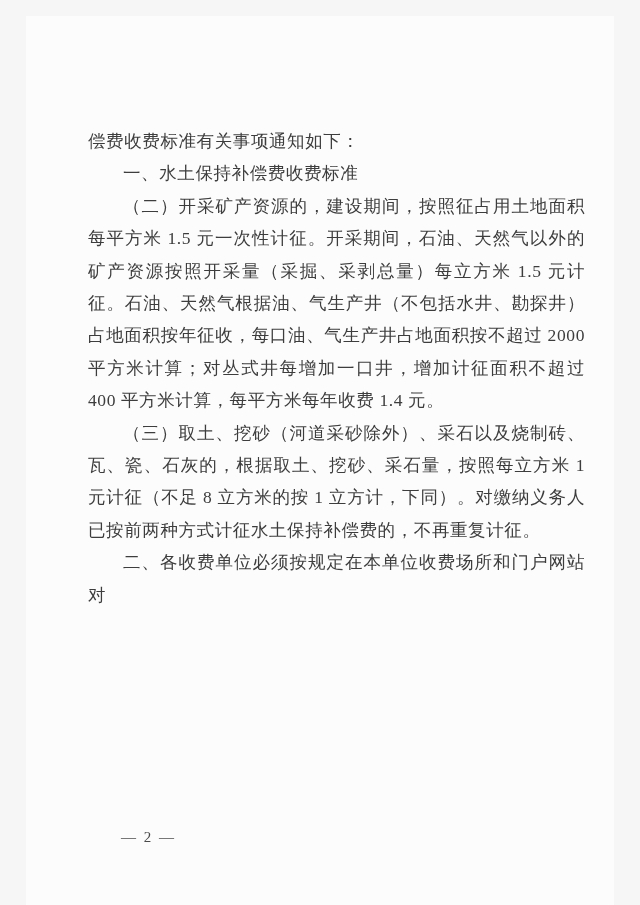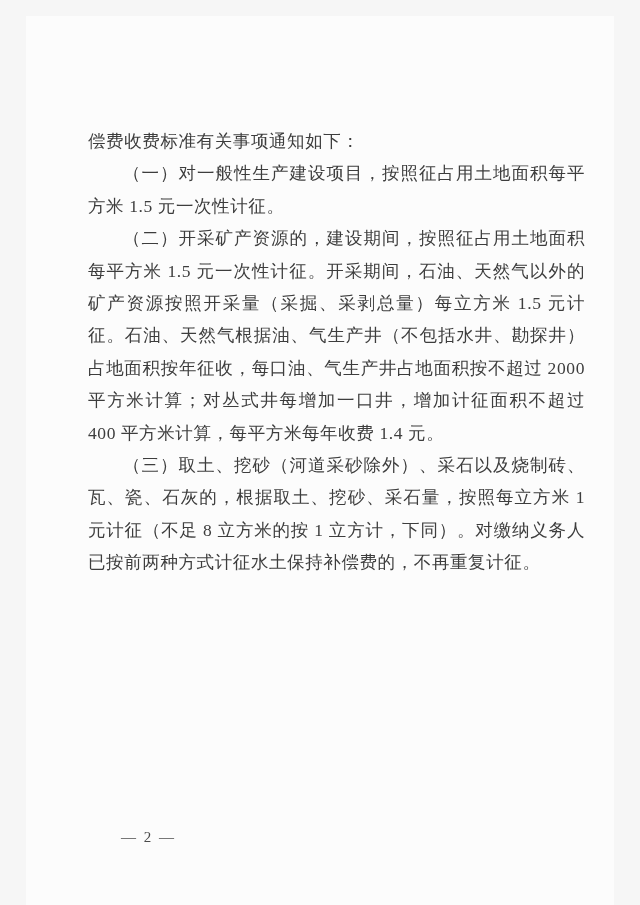--- a/index.html
+++ b/index.html
@@ -56,18 +56,19 @@
     opacity: 0.8;
   }
 </style>
 </head>
 <body>
 
 <div class="page">
   <div class="scan-artifact"></div>
   <div class="doc-body">
       <p class="">偿费收费标准有关事项通知如下：</p>
-      <p class="indent">（一）对一般性生产建设项目，按照征占用土地面积每平方米 1.5 元一次性计征。</p>
+      <p class="indent">一、水土保持补偿费收费标准</p>
       <p class="indent">（二）开采矿产资源的，建设期间，按照征占用土地面积每平方米 1.5 元一次性计征。开采期间，石油、天然气以外的矿产资源按照开采量（采掘、采剥总量）每立方米 1.5 元计征。石油、天然气根据油、气生产井（不包括水井、勘探井）占地面积按年征收，每口油、气生产井占地面积按不超过 2000 平方米计算；对丛式井每增加一口井，增加计征面积不超过 400 平方米计算，每平方米每年收费 1.4 元。</p>
       <p class="indent">（三）取土、挖砂（河道采砂除外）、采石以及烧制砖、瓦、瓷、石灰的，根据取土、挖砂、采石量，按照每立方米 1 元计征（不足 8 立方米的按 1 立方计，下同）。对缴纳义务人已按前两种方式计征水土保持补偿费的，不再重复计征。</p>
+      <p class="indent">二、各收费单位必须按规定在本单位收费场所和门户网站对</p>
     </div>
   <div class="page-number">— 2 —</div>
 </div>
 
 </body></html>

